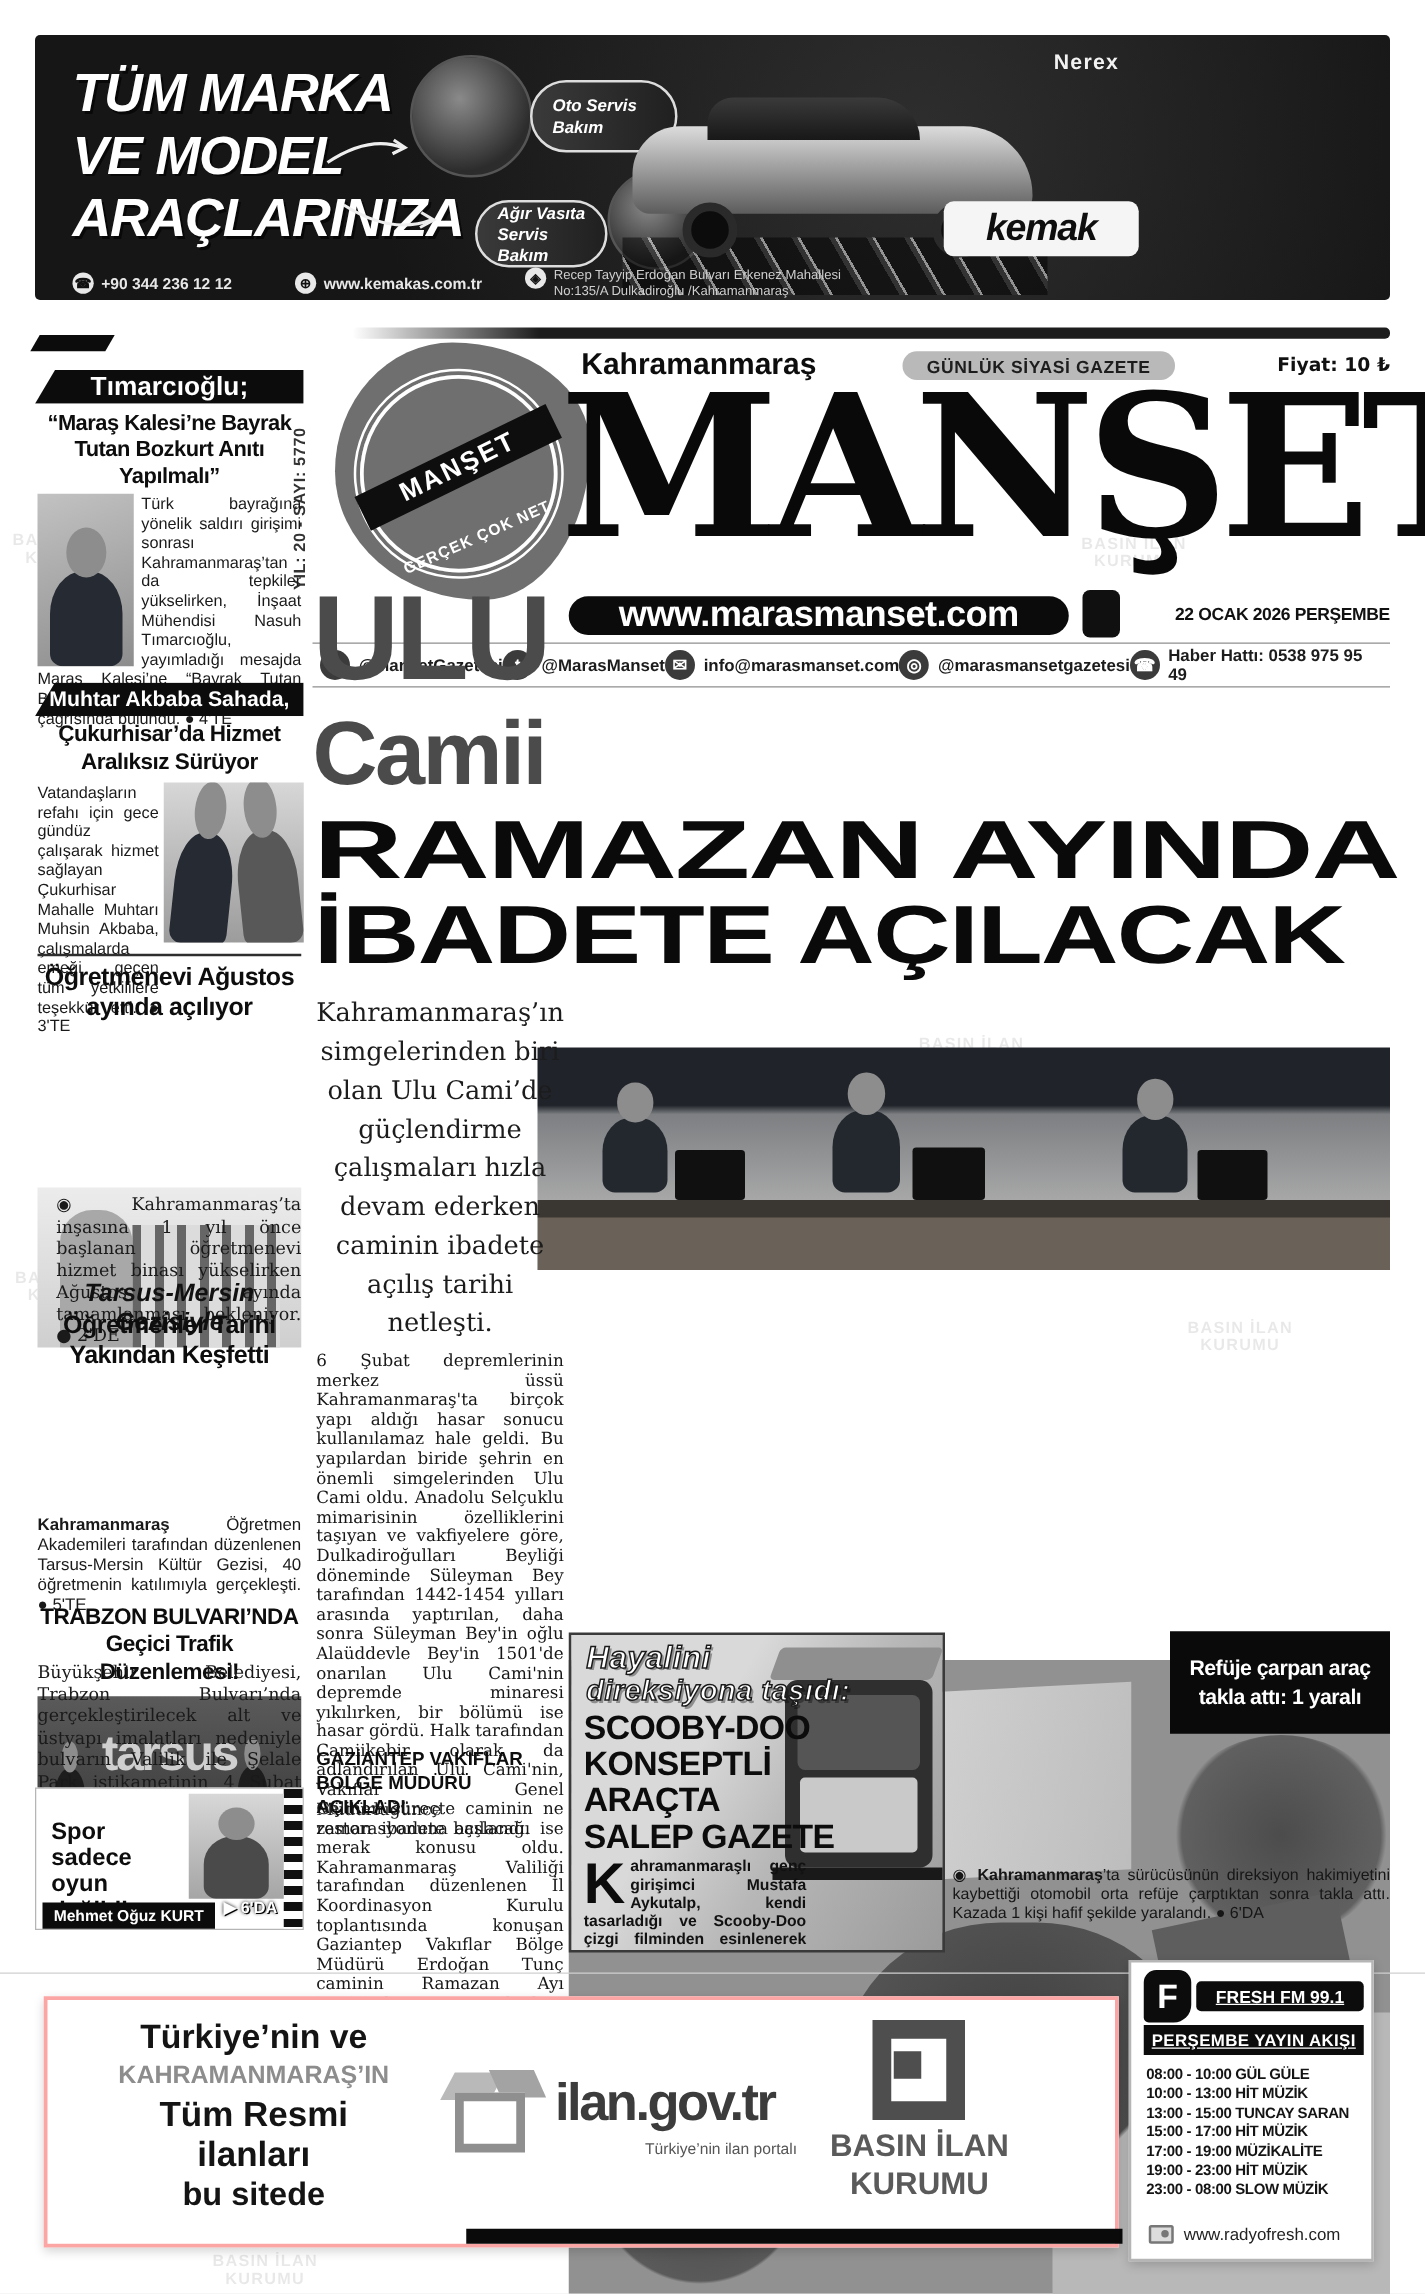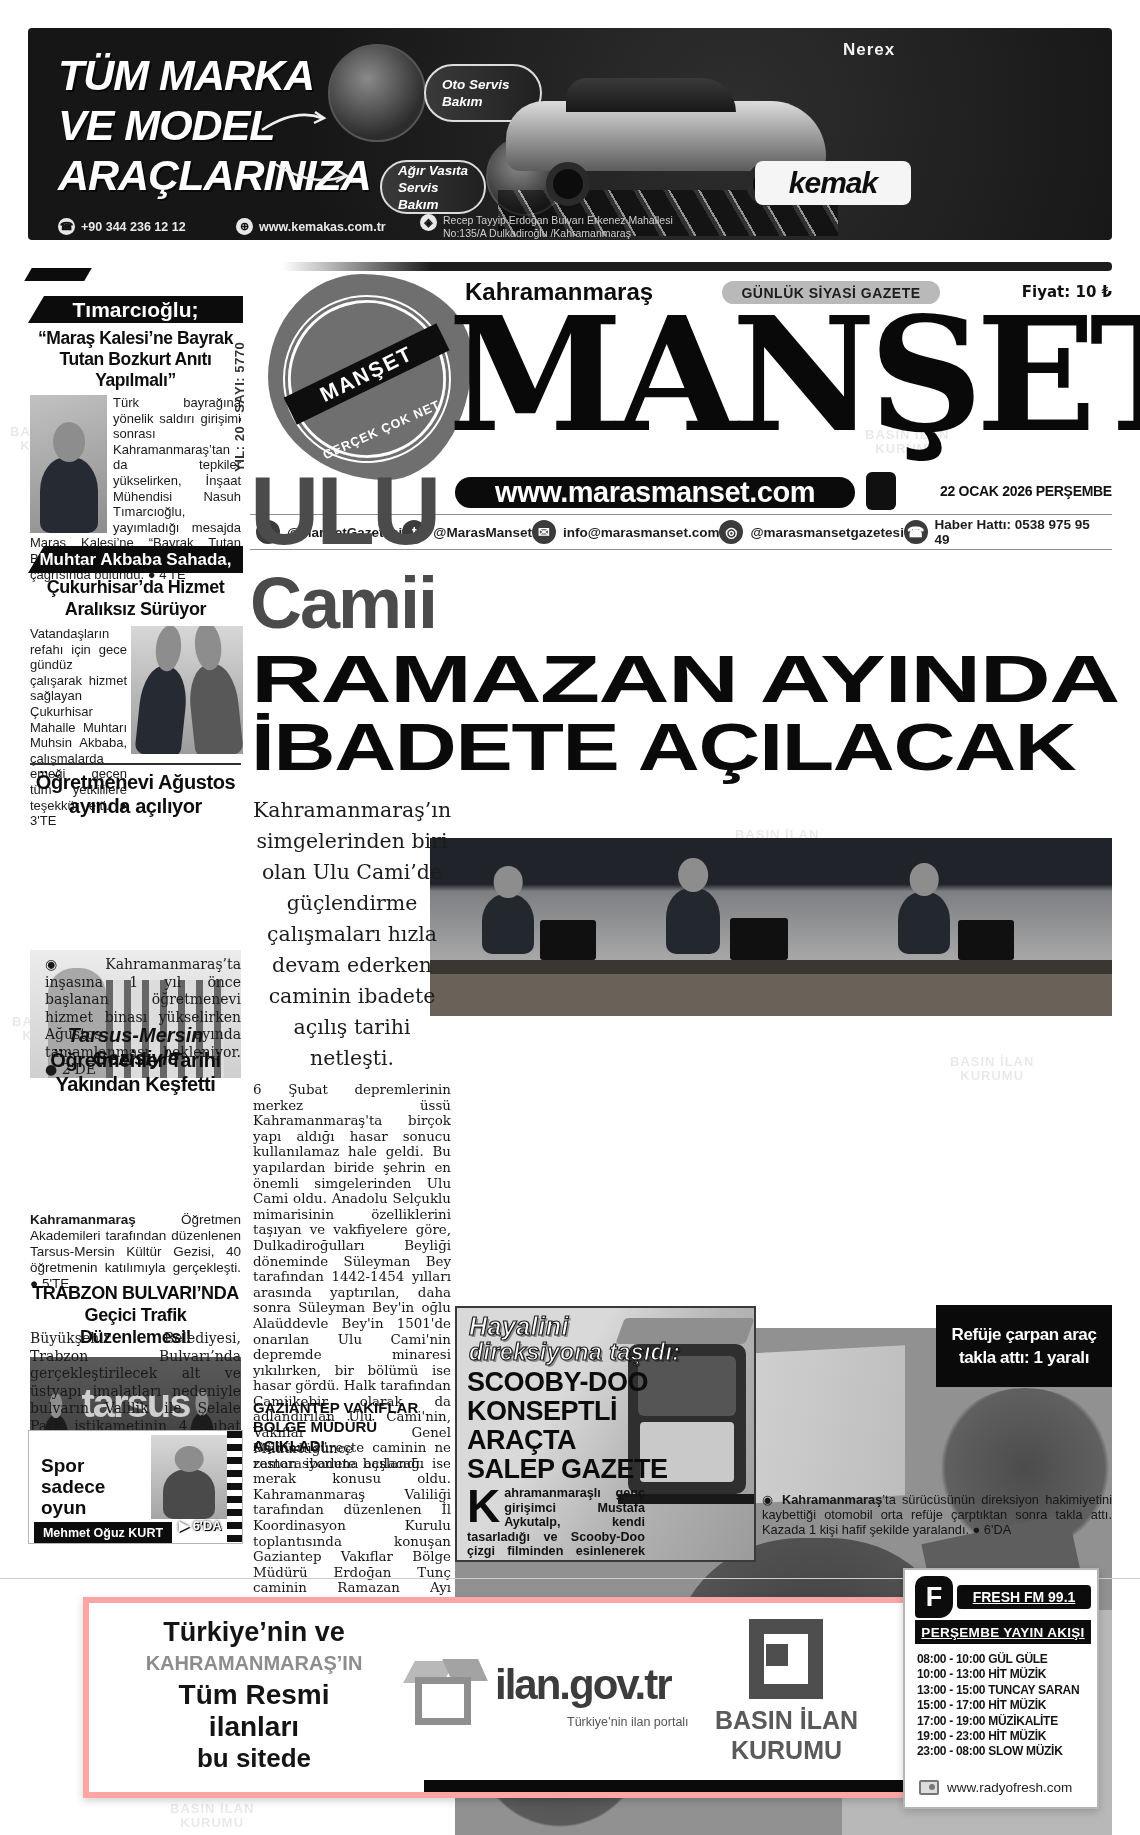--- a/index.html
+++ b/index.html
@@ -68,21 +68,21 @@
   .salep{border:2.5px solid #3a3a3a;background:linear-gradient(120deg,#d9d9d9 35%,#b7b7b7 60%,#9b9b9b);overflow:hidden;}
   .kick{font-style:italic;font-weight:800;color:#fff;-webkit-text-stroke:1.2px #1a1a1a;
         text-shadow:2px 2px 0 rgba(0,0,0,.35);letter-spacing:.5px;}
   .salep-title div{font-weight:800;font-size:27px;line-height:29px;color:#0c0c0c;letter-spacing:-.5px;}
   .dropcap{float:left;font-weight:800;font-size:46px;line-height:40px;padding-right:4px;color:#0c0c0c;}
   
   .crash-box{background:#0a0a0a;color:#fff;font-weight:800;text-align:center;
              display:flex;align-items:center;justify-content:center;}
   .caption{font-size:12.8px;line-height:15.2px;text-align:justify;color:#161616;}
   
-  .bik{border:6px solid #fca5a5;background:#fff;box-shadow:0 3px 8px rgba(0,0,0,.18);margin-left:48px;}
+  .bik{border:3px solid #fca5a5;background:#fff;box-shadow:0 3px 8px rgba(0,0,0,.18);}
   .bik-left div{font-weight:800;text-align:center;}
   .boxicon{position:relative;}
   .boxicon .b1{position:absolute;left:8px;top:26px;width:56px;height:48px;border:7px solid #8f8f8f;background:#fff;}
   .boxicon .b2{position:absolute;left:2px;top:10px;width:40px;height:22px;background:#b9b9b9;transform:skewX(-28deg);}
   .boxicon .b3{position:absolute;left:40px;top:8px;width:36px;height:22px;background:#a3a3a3;transform:skewX(24deg);}
   .bik-logo{border:15px solid #4e4e4e;background:#fff;position:relative;}
   .bik-logo::after{content:"";position:absolute;left:2px;top:10px;width:22px;height:22px;background:#4e4e4e;}
   .radio{border:2px solid #b5b5b5;background:#fff;box-shadow:0 3px 8px rgba(0,0,0,.18);}
   .blackbar{background:#0c0c0c;color:#fff;font-weight:800;display:flex;align-items:center;justify-content:center;text-decoration:underline;}
   .sched div{font-weight:800;font-size:12px;line-height:15.4px;letter-spacing:-.3px;color:#141414;}

